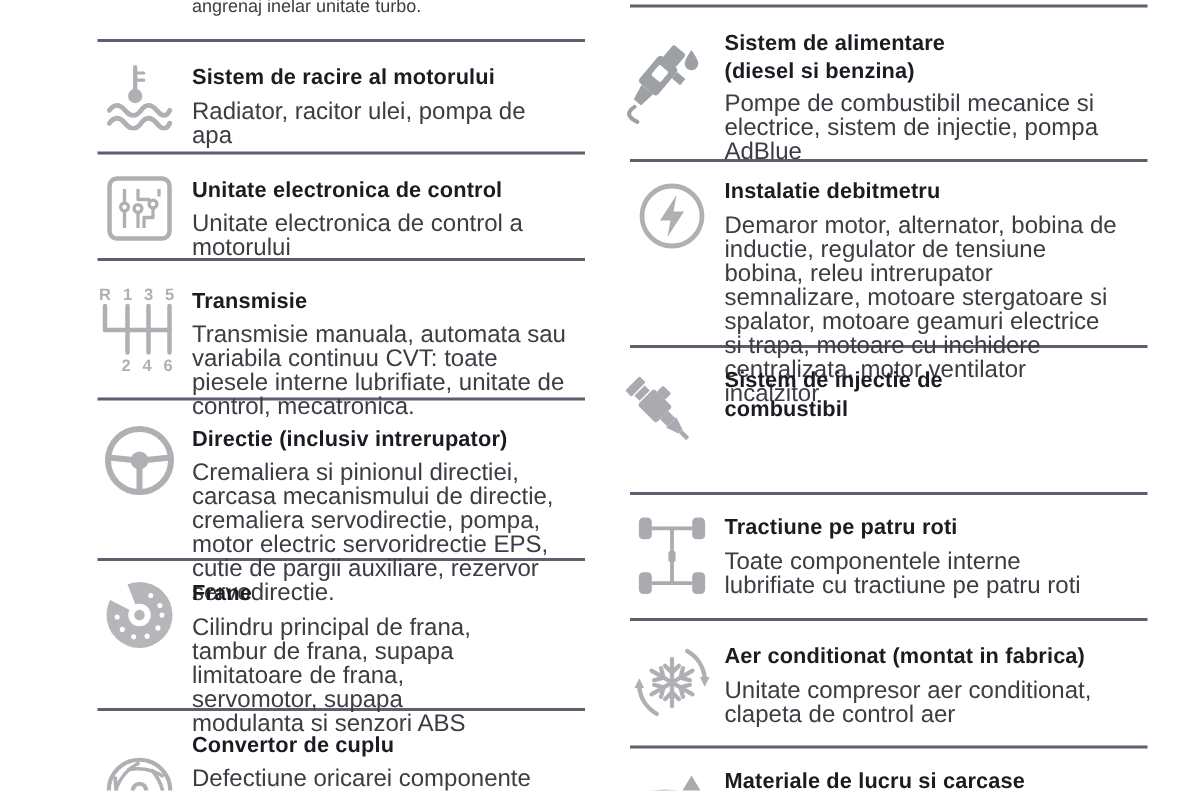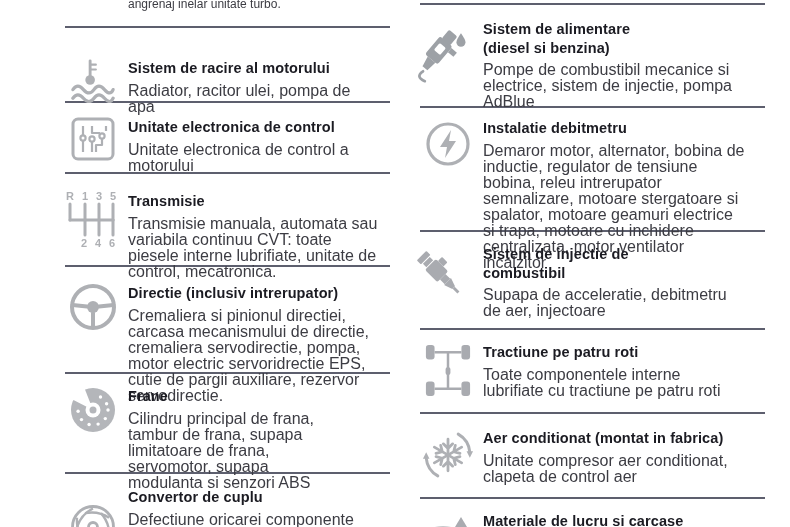--- a/index.html
+++ b/index.html
@@ -40,21 +40,21 @@
 
   <p class="partial-text">angrenaj inelar unitate turbo.</p>
 
   <div class="rule" style="top:26px"></div>
   <div class="rule" style="top:101px"></div>
   <div class="rule" style="top:172px"></div>
   <div class="rule" style="top:265px"></div>
   <div class="rule" style="top:372px"></div>
   <div class="rule" style="top:472px"></div>
 
-  <div class="item" style="top:59px">
+  <div class="item" style="top:43px">
     <div class="ic">
       <svg width="46" height="46" viewBox="0 0 48 48" fill="none" stroke="#aeb0b4" stroke-width="3" stroke-linecap="round">
         <path d="M21 4 V19"></path>
         <path d="M21 8 h6 M21 13 h6" stroke-width="2.2"></path>
         <circle cx="21" cy="24" r="5" fill="#aeb0b4" stroke="none"></circle>
         <path d="M3 34 q5 -7 11 0 t11 0 t11 0 t9 0" stroke-width="3.4"></path>
         <path d="M3 43 q5 -7 11 0 t11 0 t11 0 t9 0" stroke-width="3.4"></path>
       </svg>
     </div>
     <h3>Sistem de racire al motorului</h3>
@@ -205,21 +205,20 @@
           <rect x="21" y="15" width="16" height="18" rx="2"></rect>
           <rect x="37" y="18" width="6" height="8" rx="1"></rect>
           <rect x="25" y="33" width="8" height="7"></rect>
           <path d="M24 40 h10 l-3 9 h-4 z"></path>
           <rect x="27.5" y="49" width="3" height="7"></rect>
         </g>
       </svg>
     </div>
     <h3>Sistem de injectie de
 combustibil</h3>
-    <p>Supapa de acceleratie, debitmetru de aer, injectoare</p>
   </div>
 
   <div class="item" style="top:343px">
     <div class="ic" style="top:0">
       <svg width="48" height="56" viewBox="0 0 50 58">
         <g fill="#a9abb0">
           <rect x="2" y="2" width="9" height="15" rx="3"></rect>
           <rect x="39" y="2" width="9" height="15" rx="3"></rect>
           <rect x="2" y="40" width="9" height="15" rx="3"></rect>
           <rect x="39" y="40" width="9" height="15" rx="3"></rect>

